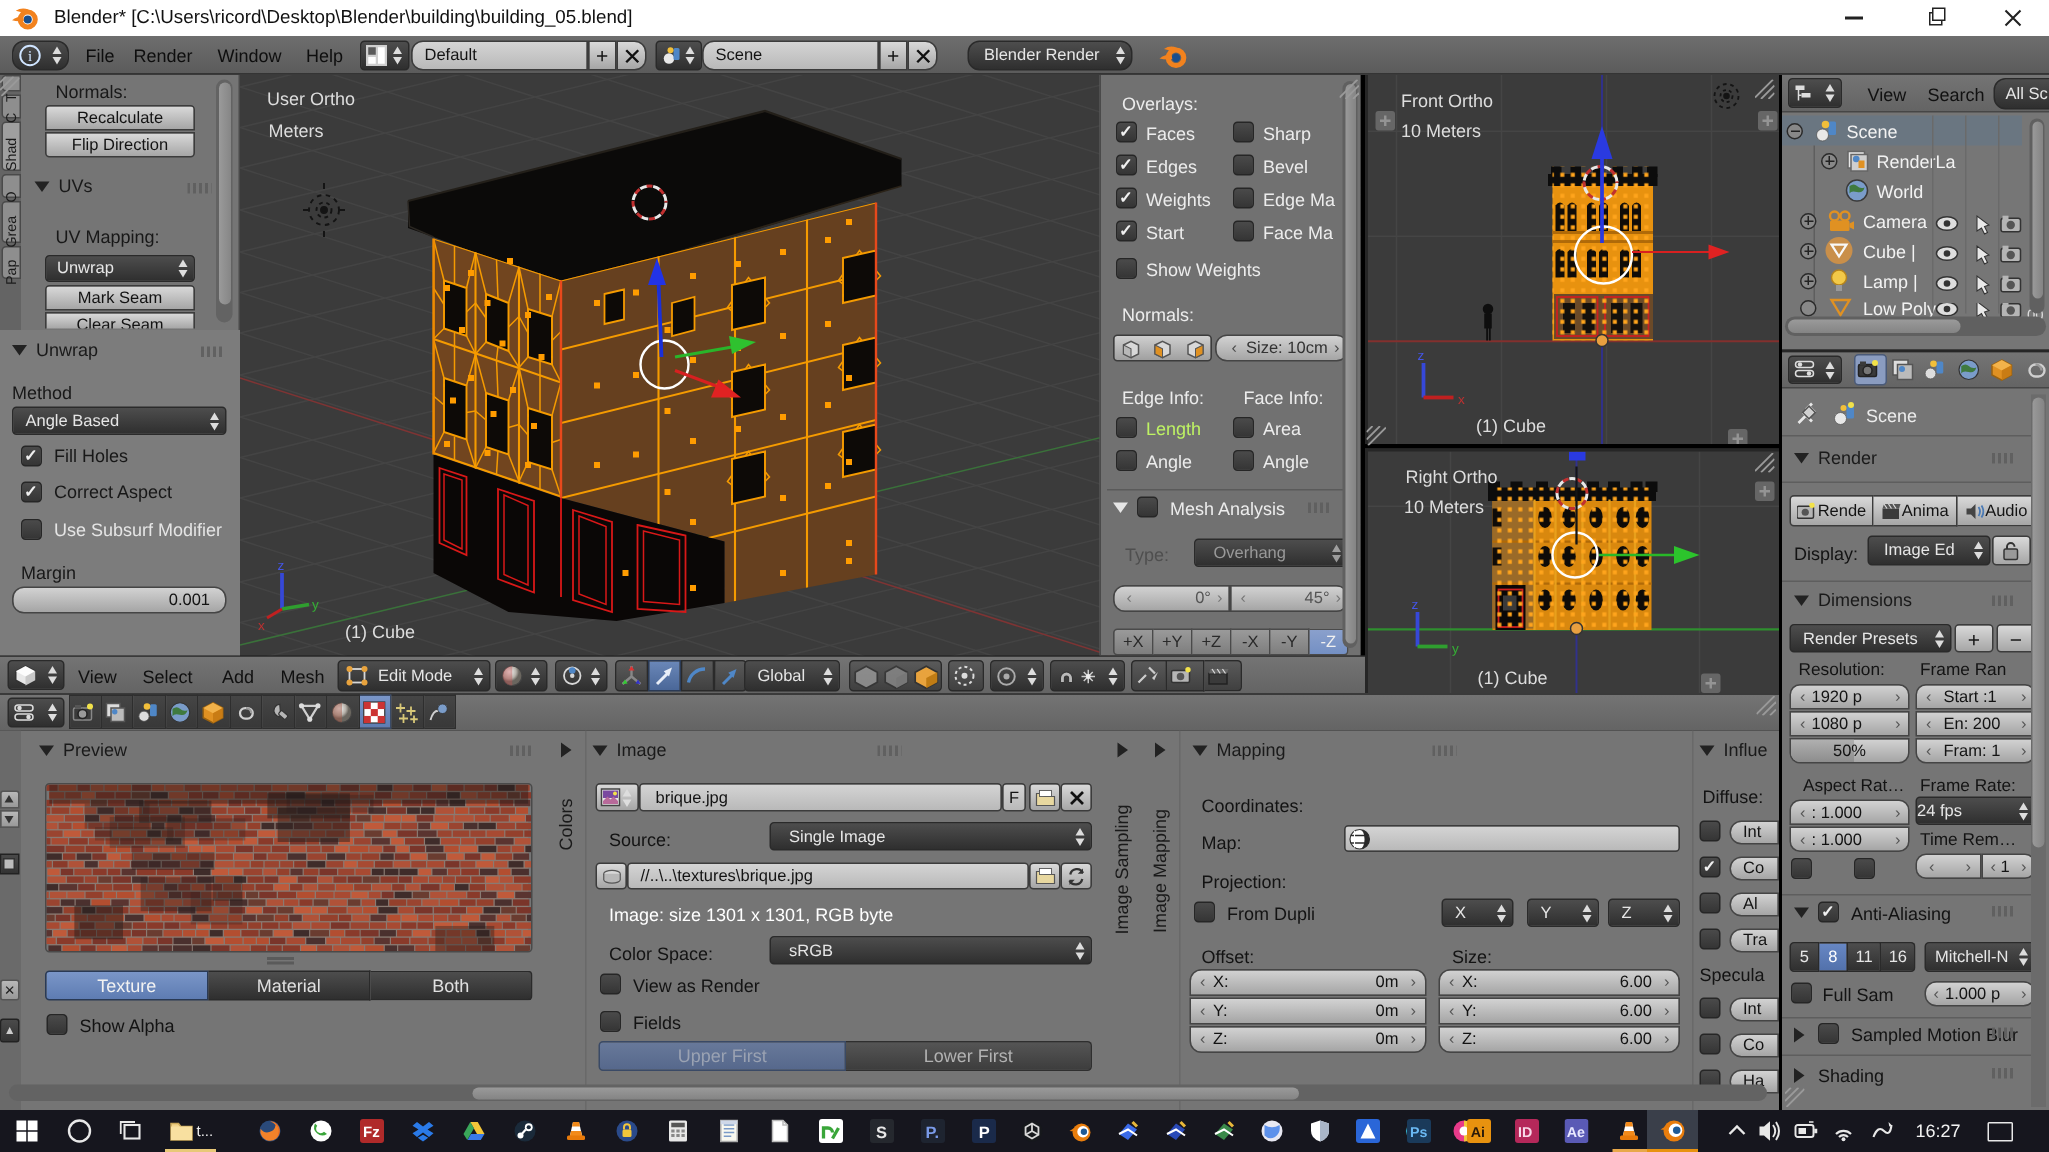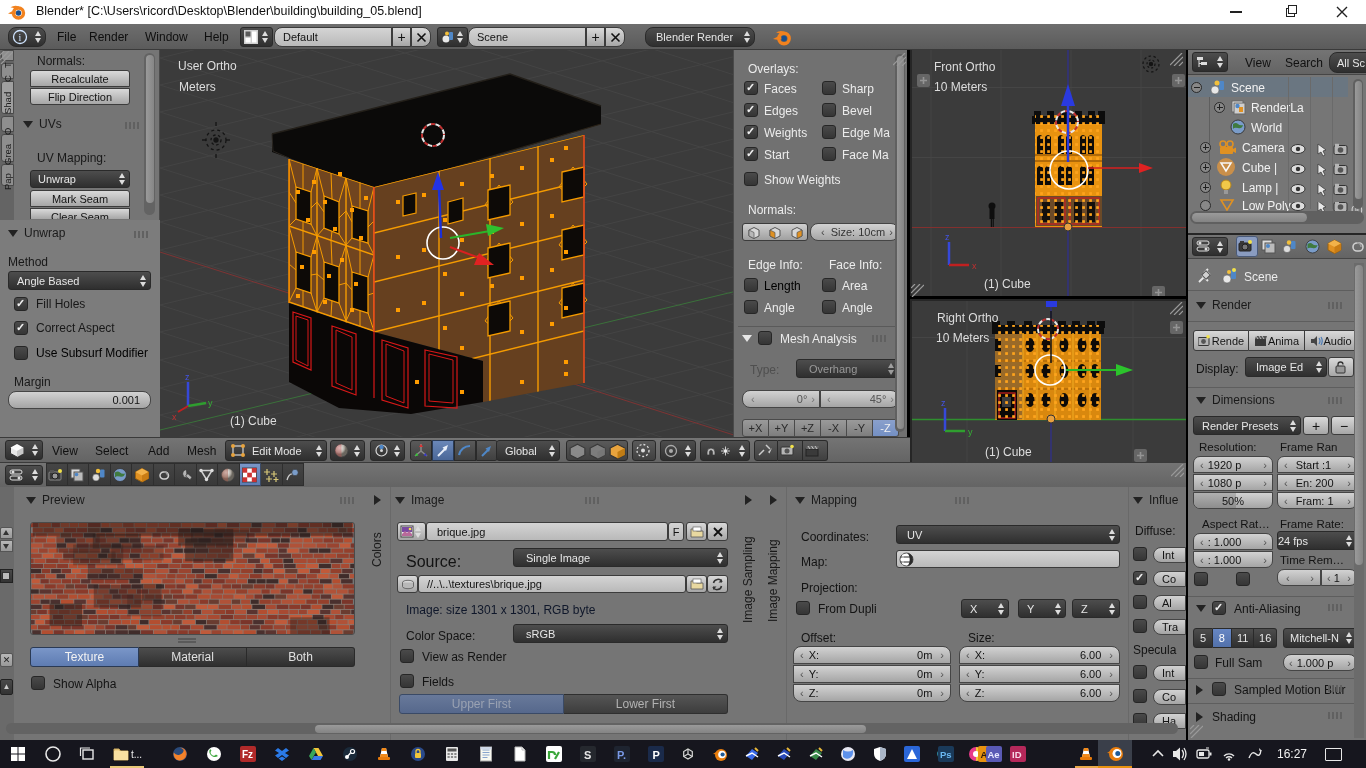--- a/index.html
+++ b/index.html
@@ -494,21 +494,21 @@
   <div class="abs" style="left:8px;top:205px;font-size:12px;color:#181818;">Method</div>
   <div class="btnD abs" style="left:8px;top:221px;width:143px;height:19px;">
       <span style="margin-left:8px">Angle Based</span>
       <span class="updn"></span>
     </div>
   <span class="chk on" style="left:14px;top:247px;"></span>
   <div class="abs" style="left:36px;top:247px;font-size:12px;color:#181818;">Fill Holes</div>
   <span class="chk on" style="left:14px;top:271px;"></span>
   <div class="abs" style="left:36px;top:271px;font-size:12px;color:#181818;">Correct Aspect</div>
   <span class="chk" style="left:14px;top:296px;"></span>
-  <div class="abs" style="left:36px;top:296px;font-size:12px;color:#000000;">Use Subsurf Modifier</div>
+  <div class="abs" style="left:36px;top:296px;font-size:12px;color:#e5e5e5;">Use Subsurf Modifier</div>
   <div class="abs" style="left:14px;top:325px;font-size:12px;color:#181818;">Margin</div>
   <div class="sliderL abs" style="left:8px;top:341px;width:143px;height:18px;">
       <span style="margin-left:auto;margin-right:10px">0.001</span>
     </div>
 </div>
 
 <div class="abs" id="npanel" style="left:733px;top:50px;width:174px;height:387px;background:#717171;border-left:1px solid #4a4a4a;">
   <div class="abs" style="left:14px;top:12px;font-size:12px;color:#ececec;">Overlays:</div>
   <span class="chk on" style="left:10px;top:31px;"></span>
     <div class="abs" style="left:30px;top:32px;font-size:12px;color:#ececec;">Faces</div>
@@ -544,21 +544,21 @@
       </svg>
   </div>
   <div class="sliderL abs" style="left:76px;top:173px;width:89px;height:18px;color:#555;">
       <span style="margin-left:10px;color:#4a4a4a;">‹</span>
       <span style="margin-left:6px;color:#333;">Size: 10cm</span>
       <span style="margin-left:auto;margin-right:5px;color:#4a4a4a;">›</span>
     </div>
   <div class="abs" style="left:14px;top:208px;font-size:12px;color:#ececec;">Edge Info:</div>
   <div class="abs" style="left:95px;top:208px;font-size:12px;color:#ececec;">Face Info:</div>
   <span class="chk" style="left:10px;top:228px;"></span>
-    <div class="abs" style="left:30px;top:229px;font-size:12px;color:#000000;">Length</div>
+    <div class="abs" style="left:30px;top:229px;font-size:12px;color:#bef264;">Length</div>
   <span class="chk" style="left:10px;top:250px;"></span>
     <div class="abs" style="left:30px;top:251px;font-size:12px;color:#ececec;">Angle</div>
   <span class="chk" style="left:88px;top:228px;"></span>
     <div class="abs" style="left:108px;top:229px;font-size:12px;color:#ececec;">Area</div>
   <span class="chk" style="left:88px;top:250px;"></span>
     <div class="abs" style="left:108px;top:251px;font-size:12px;color:#ececec;">Angle</div>
   <div class="abs" style="left:4px;top:276px;width:158px;height:1px;background:#5a5a5a;"></div>
   <div class="abs" style="left:8px;top:285px;width:0;height:0;border-left:5px solid transparent;border-right:5px solid transparent;border-top:7px solid #e6e6e6;"></div>
   <span class="chk" style="left:24px;top:281px;"></span>
   <div class="abs" style="left:46px;top:282px;font-size:12px;color:#ececec;">Mesh Analysis</div>
@@ -1706,21 +1706,21 @@
       <svg width="14" height="12" style="margin:0 auto">
         <path d="M1 3 h4 l1.5 2 H13 v6 H1 Z" fill="#e8d8a0" stroke="#555" stroke-width=".8"></path>
         <rect x="3" y="1" width="8" height="4" fill="#fff" stroke="#555" stroke-width=".6"></rect>
       </svg>
     </div>
   <div class="btnL abs" style="left:707px;top:35px;width:21px;height:19px;">
       <svg width="12" height="12" style="margin:0 auto">
         <path d="M2 2 L10 10 M10 2 L2 10" stroke="#111" stroke-width="1.8"></path>
       </svg>
     </div>
-  <div class="abs" style="left:406px;top:66px;font-size:16px;color:#131313;text-align:right;">Source:</div>
+  <div class="abs" style="left:406px;top:66px;font-size:12px;color:#131313;text-align:right;">Source:</div>
   <div class="btnD abs" style="left:513px;top:61px;width:215px;height:19px;">
       <span style="margin-left:12px">Single Image</span>
       <span class="updn"></span>
     </div>
   <div class="btnL abs" style="left:397px;top:88px;width:21px;height:18px;">
       <svg width="14" height="11" style="margin:0 auto">
         <ellipse cx="7" cy="3.5" rx="5.5" ry="2.2" fill="#d8d8d8" stroke="#555" stroke-width=".8"></ellipse>
         <path d="M1.5 3.5 v4 a5.5 2.2 0 0 0 11 0 v-4" fill="#b8b8b8" stroke="#555" stroke-width=".8"></path>
       </svg>
     </div>
@@ -1733,21 +1733,21 @@
         <rect x="3" y="1" width="8" height="4" fill="#fff" stroke="#555" stroke-width=".6"></rect>
       </svg>
     </div>
   <div class="btnL abs" style="left:707px;top:88px;width:21px;height:18px;">
       <svg width="13" height="13" style="margin:0 auto">
         <path d="M2.5 5 A4.5 4.5 0 0 1 11 4 M10.5 8 A4.5 4.5 0 0 1 2 9" fill="none" stroke="#333" stroke-width="1.5"></path>
         <path d="M11 1 v3.5 h-3.5 Z" fill="#333"></path>
         <path d="M2 12 v-3.5 h3.5 Z" fill="#333"></path>
       </svg>
     </div>
-  <div class="abs" style="left:406px;top:116px;font-size:12px;color:#0f172a;">Image: size 1301 x 1301, RGB byte</div>
+  <div class="abs" style="left:406px;top:116px;font-size:12px;color:#ffffff;">Image: size 1301 x 1301, RGB byte</div>
   <div class="abs" style="left:406px;top:142px;font-size:12px;color:#131313;">Color Space:</div>
   <div class="btnD abs" style="left:513px;top:137px;width:215px;height:19px;">
       <span style="margin-left:12px">sRGB</span>
       <span class="updn"></span>
     </div>
   <span class="chk" style="left:400px;top:162px;"></span>
   <div class="abs" style="left:422px;top:163px;font-size:12px;color:#131313;">View as Render</div>
   <span class="chk" style="left:400px;top:187px;"></span>
   <div class="abs" style="left:422px;top:188px;font-size:12px;color:#131313;">Fields</div>
   <div class="abs" style="left:399px;top:207px;width:329px;height:20px;display:flex;">
@@ -1757,24 +1757,20 @@
 
   <div class="abs" style="left:745px;top:8px;width:0;height:0;border-top:5px solid transparent;border-bottom:5px solid transparent;border-left:7px solid #222;"></div>
   <div class="abs" style="left:770px;top:8px;width:0;height:0;border-top:5px solid transparent;border-bottom:5px solid transparent;border-left:7px solid #222;"></div>
   <div class="abs" style="left:741px;top:28px;font-size:12px;color:#1a1a1a;transform:rotate(-90deg) translateX(-96px);transform-origin:6px 6px;white-space:nowrap;">Image Sampling</div>
   <div class="abs" style="left:766px;top:28px;font-size:12px;color:#1a1a1a;transform:rotate(-90deg) translateX(-95px);transform-origin:6px 6px;white-space:nowrap;">Image Mapping</div>
   <div class="abs" style="left:786px;top:0;width:1px;height:253px;background:#696969;"></div>
 
   <div class="abs panelhdr" style="left:795px;top:6px;"><span class="tri-d"></span>Mapping</div>
   <div class="grip" style="left:955px;top:10px;"></div>
   <div class="abs" style="left:801px;top:43px;font-size:12px;color:#131313;">Coordinates:</div>
-  <div class="btnD abs" style="left:896px;top:38px;width:224px;height:19px;">
-      <span style="margin-left:10px">UV</span>
-      <span class="updn"></span>
-    </div>
   <div class="abs" style="left:801px;top:68px;font-size:12px;color:#131313;">Map:</div>
   <div class="fldL abs" style="left:896px;top:63px;width:224px;height:18px;">
     <svg width="15" height="15" style="margin-left:2px">
         <circle cx="7.5" cy="7.5" r="6.5" fill="#fff" stroke="#333" stroke-width=".8"></circle>
         <path d="M7.5 1 A6.5 6.5 0 0 1 7.5 14 A3.2 6.5 0 0 0 7.5 1" fill="#2a2a2a"></path>
         <path d="M1.5 5 h12 M1.5 10 h12" stroke="#2a2a2a" stroke-width="1"></path>
         <path d="M4 2 v11" stroke="#fff" stroke-width=".7"></path>
       </svg>
   </div>
   <div class="abs" style="left:801px;top:94px;font-size:12px;color:#131313;">Projection:</div>
@@ -2319,21 +2315,21 @@
         <text x="2" y="12" font-size="9.5" fill="#6ab8f2" font-family="Liberation Sans" font-weight="bold">Ps</text>
       </svg></div>
 <div class="abs" style="left:978px;top:6px;width:16px;height:16px;"><svg width="16" height="16" viewBox="0 0 16 16">
         <rect width="16" height="16" rx="2" fill="#e8920f"></rect>
         <text x="2.5" y="12" font-size="9.5" fill="#2a1a0a" font-family="Liberation Sans" font-weight="bold">Ai</text>
       </svg></div>
 <div class="abs" style="left:1010px;top:6px;width:16px;height:16px;"><svg width="16" height="16" viewBox="0 0 16 16">
         <rect width="16" height="16" rx="2" fill="#b5285a"></rect>
         <text x="2" y="12" font-size="9.5" fill="#f8d8e8" font-family="Liberation Sans" font-weight="bold">ID</text>
       </svg></div>
-<div class="abs" style="left:986px;top:6px;width:36px;height:16px;"><svg width="16" height="16" viewBox="0 0 16 16">
+<div class="abs" style="left:1043px;top:6px;width:36px;height:16px;"><svg width="16" height="16" viewBox="0 0 16 16">
         <rect width="16" height="16" rx="2" fill="#5a5ab5"></rect>
         <text x="1.5" y="12" font-size="9.5" fill="#e8e8ff" font-family="Liberation Sans" font-weight="bold">Ae</text>
       </svg></div>
 <div class="abs" style="left:1078px;top:6px;width:16px;height:16px;"><svg width="16" height="16" viewBox="0 0 16 16">
         <polygon points="6,2 10,2 12.5,13 3.5,13" fill="#fff"></polygon>
         <polygon points="6,2 10,2 10.7,5 5.3,5" fill="#f28a1a"></polygon>
         <polygon points="4.7,8 11.3,8 12.5,13 3.5,13" fill="#f28a1a"></polygon>
         <rect x="2" y="11" width="12" height="3" rx="1" fill="#e87a0a"></rect>
       </svg></div>
 <div class="abs" style="left:1075px;top:26px;width:24px;height:2px;background:#e8a84a;"></div>

